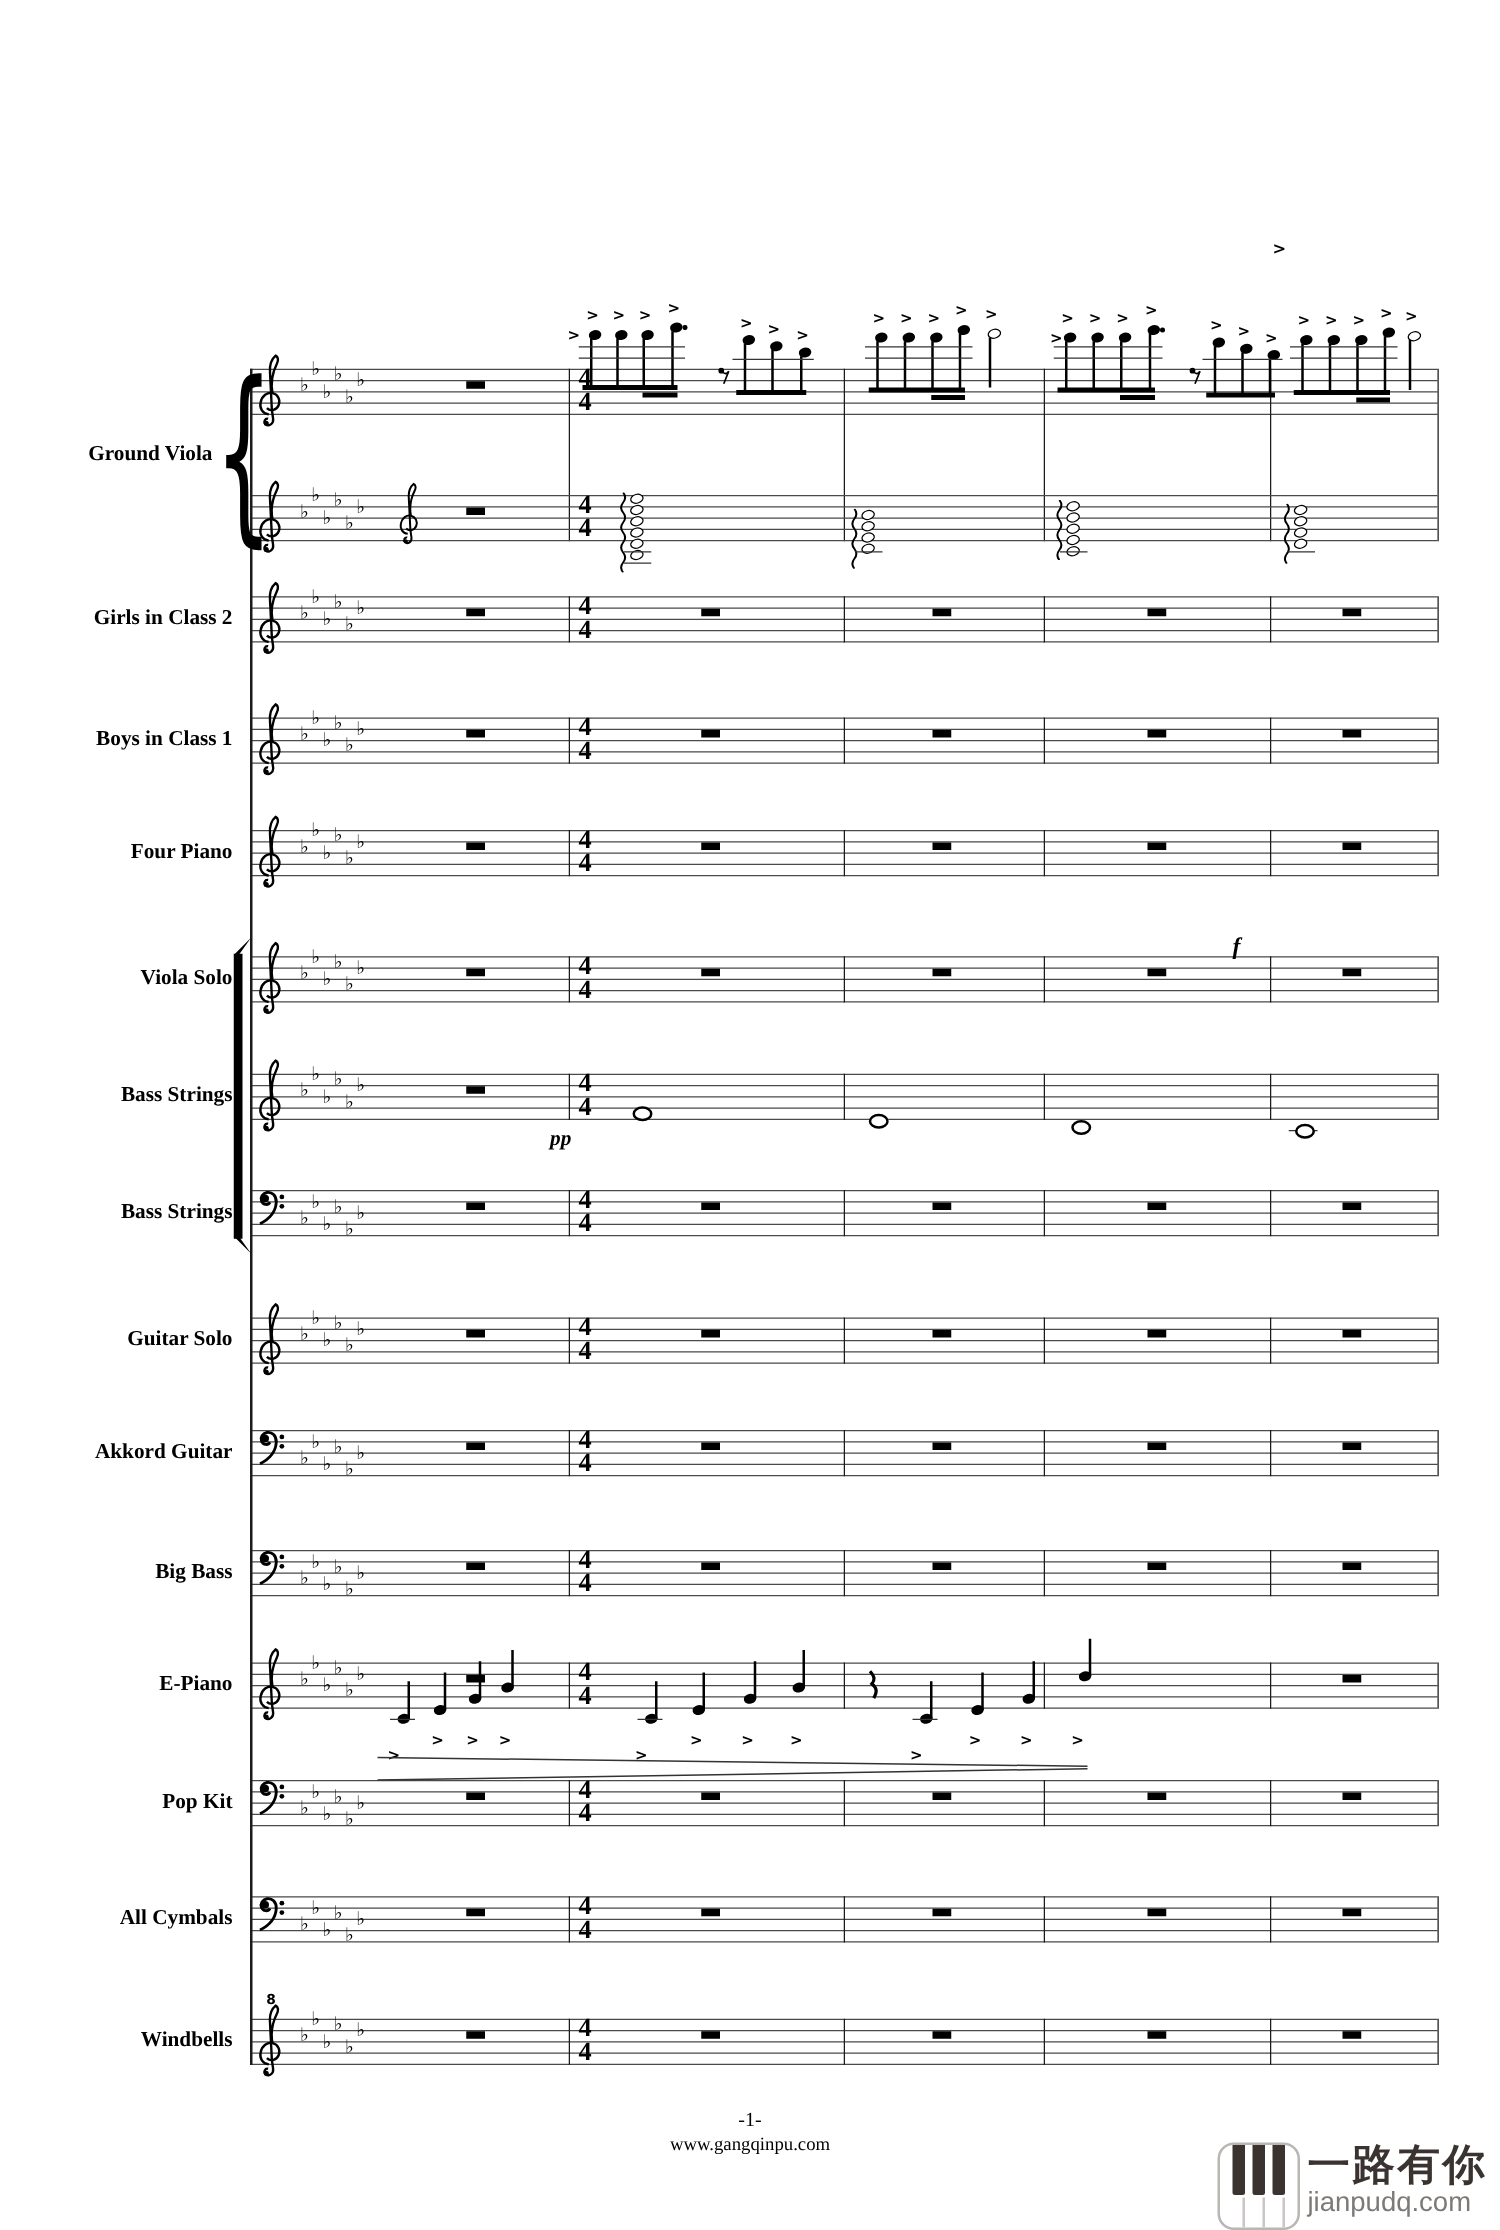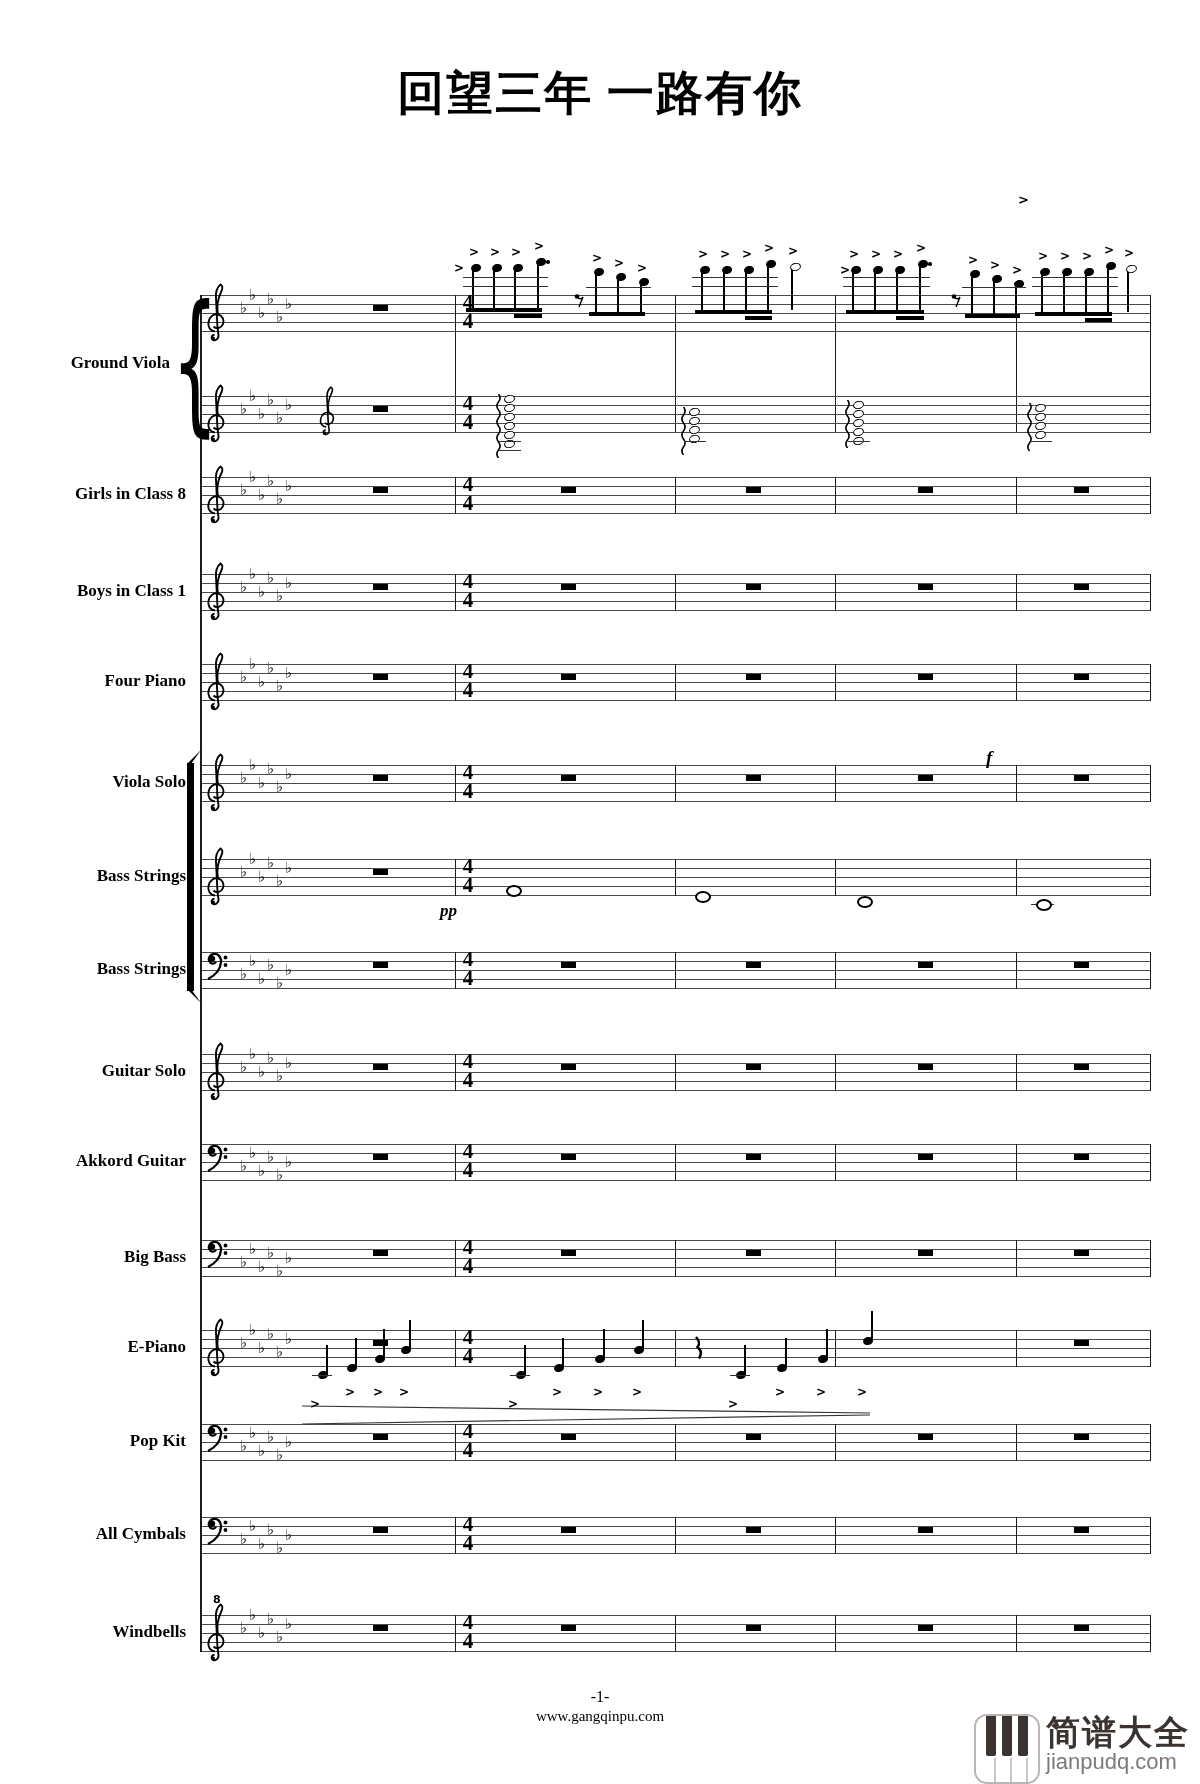--- a/index.html
+++ b/index.html
@@ -38,21 +38,20 @@
   #wm-text{margin-left:6px;}
   #wm-brand{font-family:"Liberation Sans",sans-serif;font-weight:bold;font-size:34px;line-height:36px;color:#3a3330;letter-spacing:2px;}
   #wm-domain{font-family:"Liberation Sans",sans-serif;font-size:22px;line-height:24px;color:#7c7977;}
   .clefsvg{position:absolute;}
   .octave8{position:absolute;font-family:"DejaVu Sans",sans-serif;font-size:11px;font-weight:bold;}
 </style>
 </head>
 <body>
 
 <div id="page">
-  <div class="abs" id="title">回望三年 一路有你</div>
   <div class="abs" id="subtitle">
   </div>
   <div class="abs" id="stray-accent">&gt;</div>
 
   <div id="score">
       <div class="staff-line" style="left: 200px; top: 295px; width: 950px; height: 1px; position: absolute;"></div>
       <div class="staff-line" style="left: 200px; top: 304px; width: 950px; height: 1px; position: absolute;"></div>
       <div class="staff-line" style="left: 200px; top: 313px; width: 950px; height: 1px; position: absolute;"></div>
       <div class="staff-line" style="left: 200px; top: 322px; width: 950px; height: 1px; position: absolute;"></div>
       <div class="staff-line" style="left: 200px; top: 331px; width: 950px; height: 1px; position: absolute;"></div>
@@ -108,21 +107,21 @@
       <div class="staff-line" style="left: 200px; top: 477px; width: 950px; height: 1px; position: absolute;"></div>
       <div class="staff-line" style="left: 200px; top: 486px; width: 950px; height: 1px; position: absolute;"></div>
       <div class="staff-line" style="left: 200px; top: 495px; width: 950px; height: 1px; position: absolute;"></div>
       <div class="staff-line" style="left: 200px; top: 504px; width: 950px; height: 1px; position: absolute;"></div>
       <div class="staff-line" style="left: 200px; top: 513px; width: 950px; height: 1px; position: absolute;"></div>
       <div class="barline" style="left: 455px; top: 477px; width: 1px; height: 37px; position: absolute;"></div>
       <div class="barline" style="left: 675px; top: 477px; width: 1px; height: 37px; position: absolute;"></div>
       <div class="barline" style="left: 835px; top: 477px; width: 1px; height: 37px; position: absolute;"></div>
       <div class="barline" style="left: 1016px; top: 477px; width: 1px; height: 37px; position: absolute;"></div>
       <div class="barline" style="left: 1150px; top: 477px; width: 1px; height: 37px; position: absolute;"></div>
-      <div class="staff-label" style="left: 0px; top: 484px; width: 186px; height: 22px; position: absolute;">Girls in Class 8</div>
+      <div class="staff-label" style="left: 0px; top: 484px; width: 186px; height: 22px; position: absolute;">Girls in Class 2</div>
       <svg class="clefsvg" width="26" height="62" viewBox="0 0 26 62" style="left: 203px; top: 464px;">
         <g transform="scale(1)" stroke="#000" fill="none" stroke-width="1.9">
           <path d="M12 49.5 C7 49 4.5 44.5 5.5 40 C6.5 34.5 11 31.5 15 32.5 C19.5 33.5 21.5 38 20 42 C18.5 46 13.5 47.5 10.5 44.5"></path>
           <path d="M15 32.5 C13 22 15.5 15 18.5 9 C20 6 19.5 3.5 17.5 2.5 C14.5 5 12.5 10 13 16 L14.5 46"></path>
           <path d="M14.5 46 L15.5 53 C16 57 12 59.5 9.5 57.5 C7.5 55.5 9 52.5 11.5 53"></path>
           <circle cx="10" cy="56.5" r="2" fill="#000" stroke="none"></circle>
         </g>
       </svg>
       <div class="flat" style="left: 240px; top: 483px; position: absolute;">♭</div>
       <div class="flat" style="left: 249px; top: 469.5px; position: absolute;">♭</div>
@@ -759,17 +758,17 @@
   <div id="wm">
     <div id="wm-icon">
       <div class="bkey" style="left:10px"></div>
       <div class="bkey" style="left:26px"></div>
       <div class="bkey" style="left:42px"></div>
       <div class="wkey-div" style="left:18px"></div>
       <div class="wkey-div" style="left:34px"></div>
       <div class="wkey-div" style="left:50px"></div>
     </div>
     <div id="wm-text">
-      <div id="wm-brand">简谱大全</div>
+      <div id="wm-brand">一路有你</div>
       <div id="wm-domain">jianpudq.com</div>
     </div>
   </div>
 </div>
 
 </body></html>

